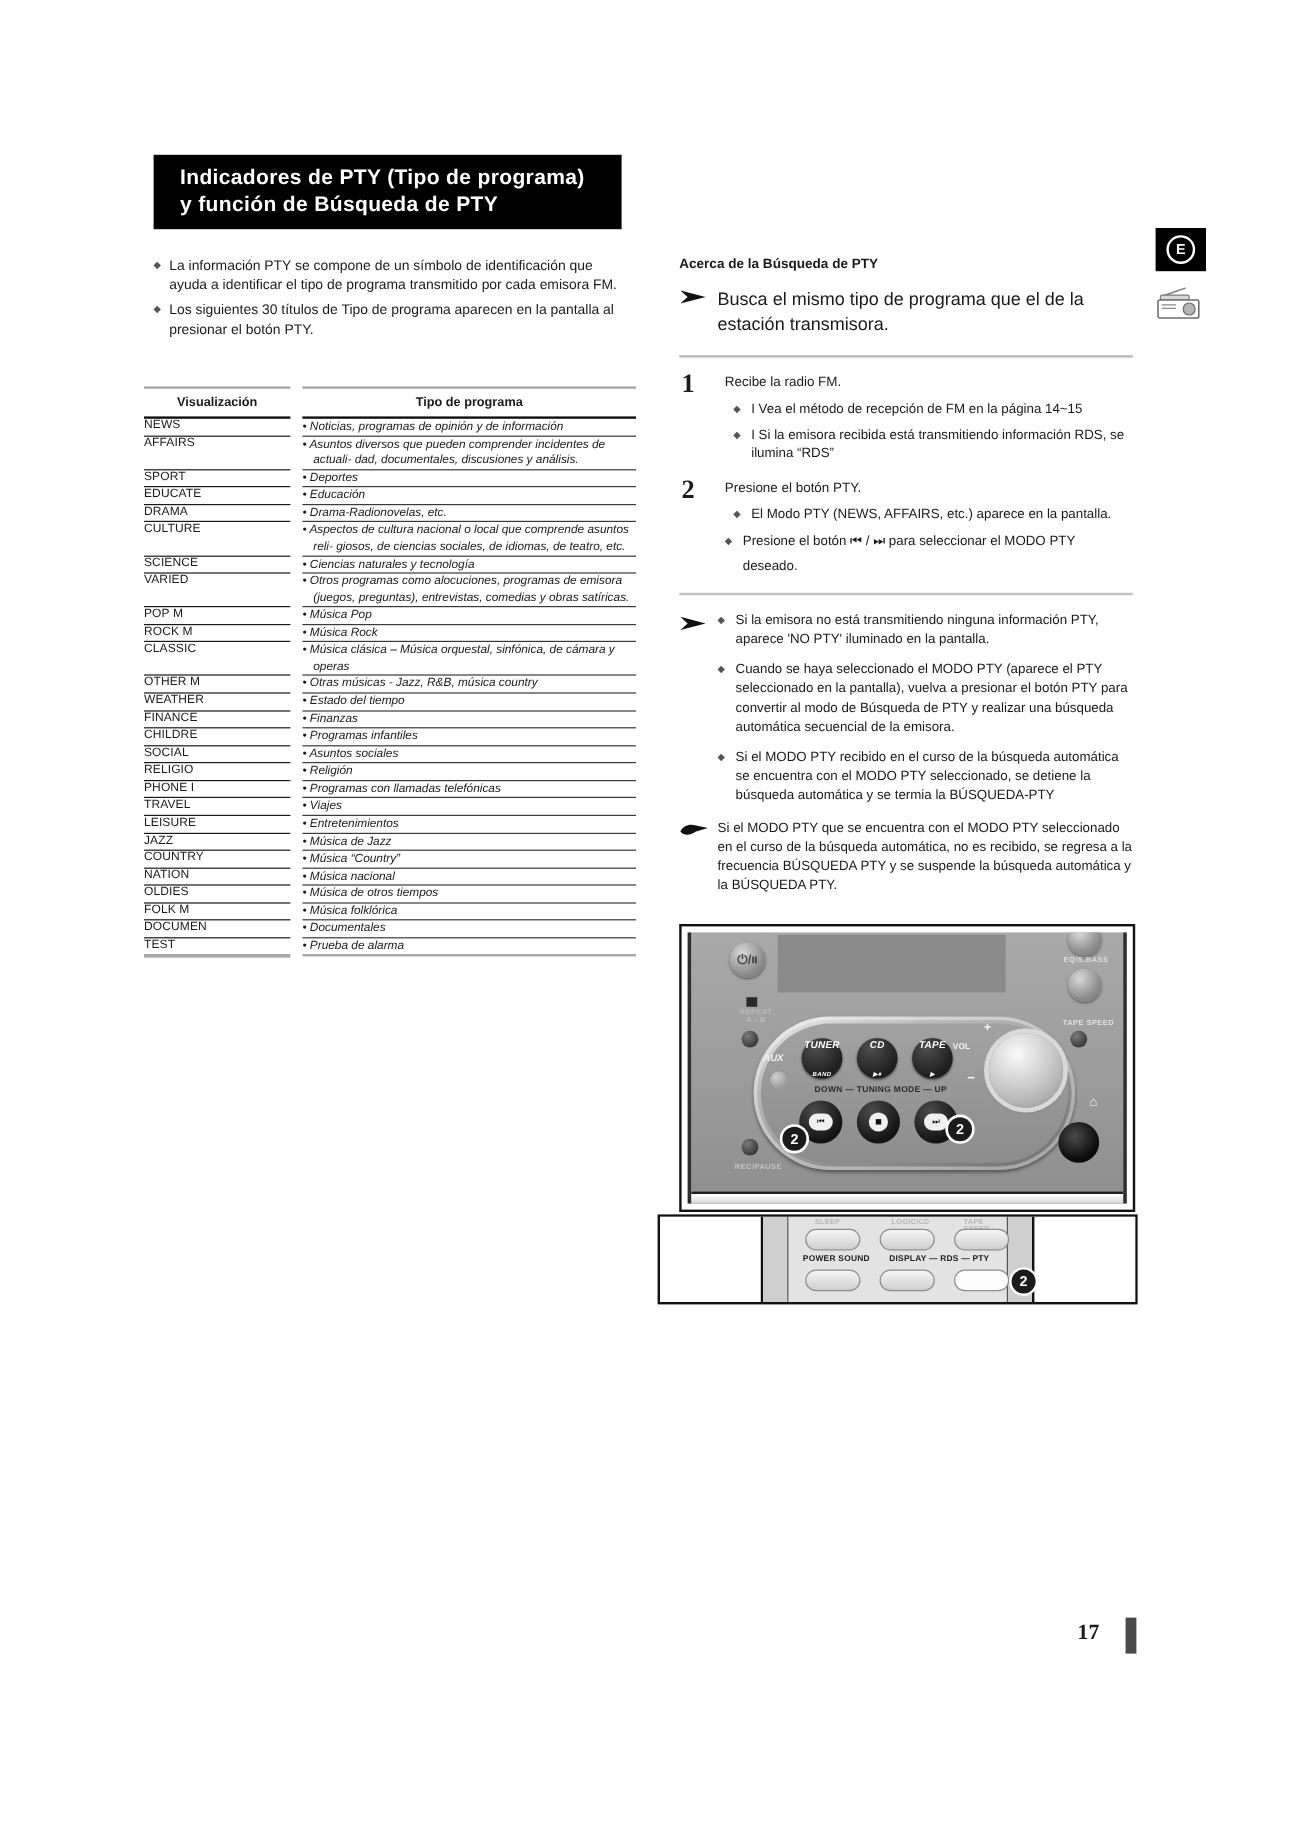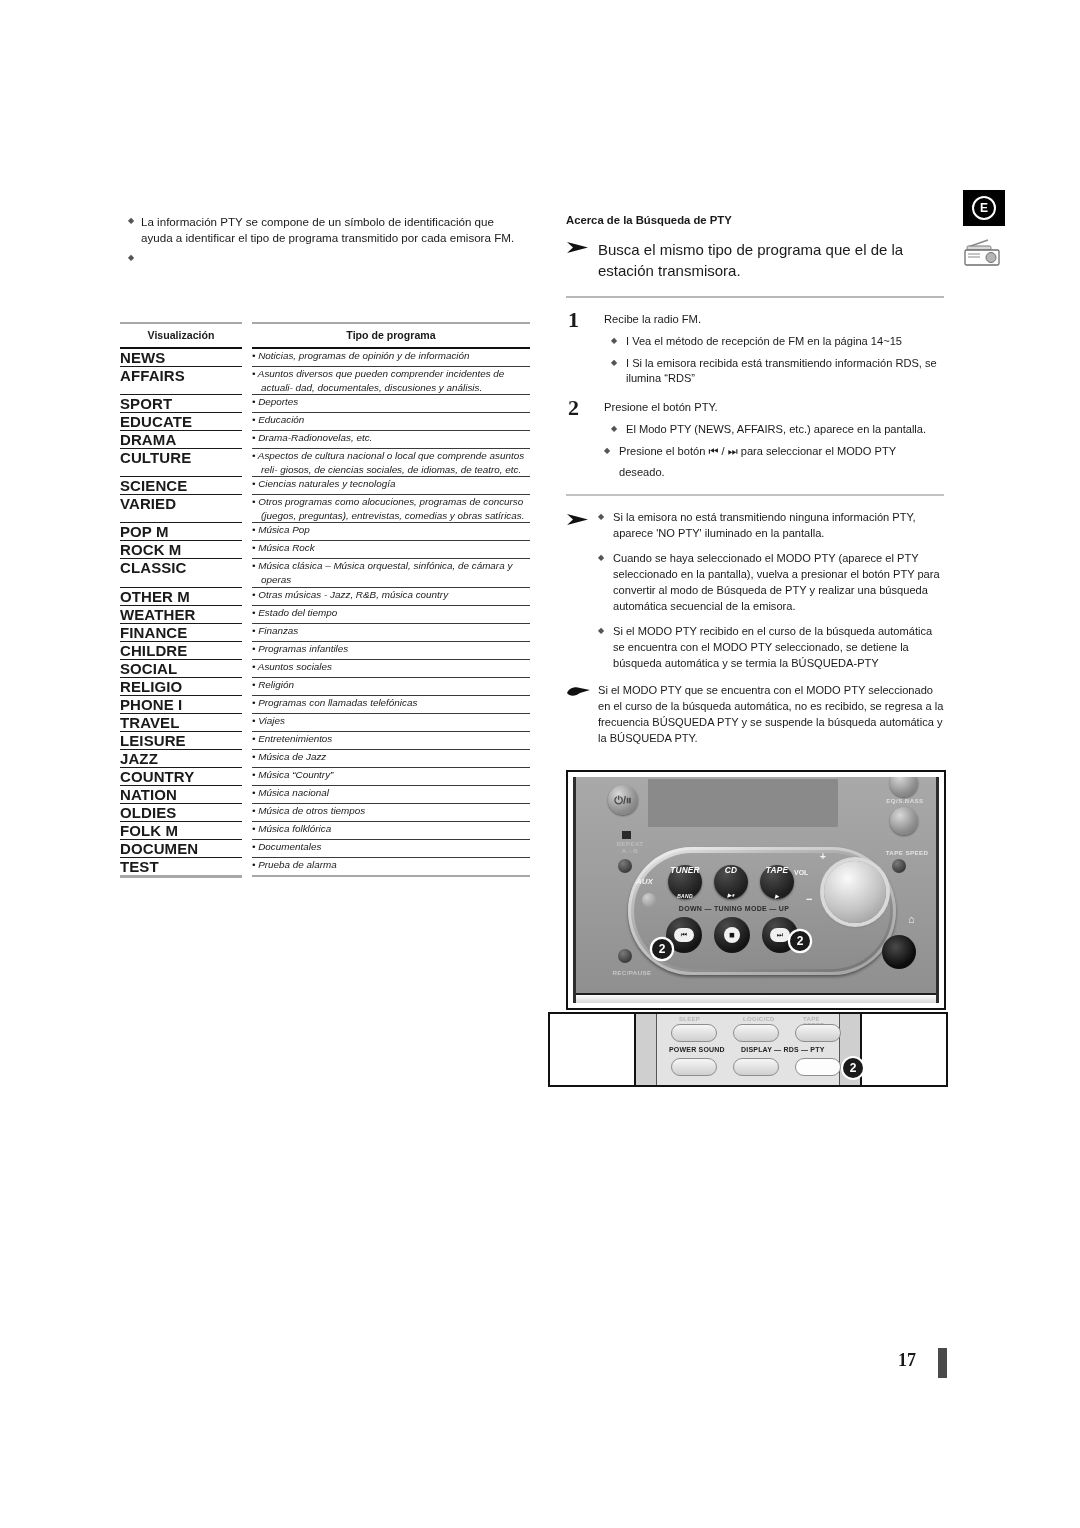--- a/index.html
+++ b/index.html
@@ -71,21 +71,21 @@
     text-align: center;
     padding-top: 5px; padding-bottom: 6px;
   }
   tr.head .cell-b { text-align: center; }
   .hdr-txt { font-size: 10.6px; font-weight: bold; }
 
   tr.last .cell-a { border-bottom: 3px solid #a8a8a8; }
   tr.last .cell-b { border-bottom: 2.4px solid #a8a8a8; }
 
   .disp-txt {
-    font-size: 15px; font-weight: bold; letter-spacing: .1px;
+    font-size: 10px; font-weight: normal; letter-spacing: .1px;
   }
   .desc-txt {
     font-size: 9.9px; font-style: italic; line-height: 1.37;
     padding-left: 9px; text-indent: -9px;
   }
 
   
   .right-col {
     position: absolute;
     left: 566px; top: 214px;
@@ -277,20 +277,24 @@
   .footer-bar {
     position: absolute; left: 938px; top: 1348px; width: 9px; height: 30px;
     background: #4a4a4a;
   }
 </style>
 </head>
 <body>
 
 <div class="page">
 
+  <div class="title-banner">
+    <div>Indicadores de PTY (Tipo de programa)</div>
+    <div>y función de Búsqueda de PTY</div>
+  </div>
 
   <div class="corner-badge">
     <div class="ring">E</div>
   </div>
   <svg class="radio-icon" viewBox="0 0 44 30">
     <line x1="6" y1="9" x2="26" y2="2" stroke="#8a8a8a" stroke-width="1.4"></line>
     <rect x="5" y="8" width="24" height="4" rx="1.5" fill="#d8d8d8" stroke="#7a7a7a" stroke-width="1"></rect>
     <rect x="3" y="12" width="34" height="15" rx="1.5" fill="#ffffff" stroke="#6e6e6e" stroke-width="1.3"></rect>
     <circle cx="29" cy="19.5" r="5" fill="#b5b5b5" stroke="#6e6e6e" stroke-width="1"></circle>
     <line x1="6" y1="16" x2="18" y2="16" stroke="#8a8a8a" stroke-width="1"></line>
@@ -298,20 +302,21 @@
   </svg>
 
   <div class="left-col">
     <div class="intro-list">
       <div class="intro-item">
         <span class="dia">◆</span>
         <span>La información PTY se compone de un símbolo de identificación que ayuda a identificar el tipo de programa transmitido por cada emisora FM.</span>
       </div>
       <div class="intro-item">
         <span class="dia">◆</span>
+        <span>Los siguientes 30 títulos de Tipo de programa aparecen en la pantalla al presionar el botón PTY.</span>
       </div>
     </div>
   </div>
 
   <div class="pty-table">
     <table class="ptab">
       <colgroup>
         <col class="col-a">
           <col class="col-gap">
           <col class="col-b">
@@ -388,21 +393,21 @@
             <td class="cell-b">
               <div class="desc-txt">• Ciencias naturales y tecnología</div>
             </td>
           </tr>
           <tr class="row">
             <td class="cell-a">
               <div class="disp-txt">VARIED</div>
             </td>
             <td style="border:none"></td>
             <td class="cell-b">
-              <div class="desc-txt">• Otros programas como alocuciones, programas de concurso (juegos, preguntas), entrevistas, comedias y obras satíricas.</div>
+              <div class="desc-txt">• Otros programas como alocuciones, programas de emisora (juegos, preguntas), entrevistas, comedias y obras satíricas.</div>
             </td>
           </tr>
           <tr class="row">
             <td class="cell-a">
               <div class="disp-txt">POP M</div>
             </td>
             <td style="border:none"></td>
             <td class="cell-b">
               <div class="desc-txt">• Música Pop</div>
             </td>

